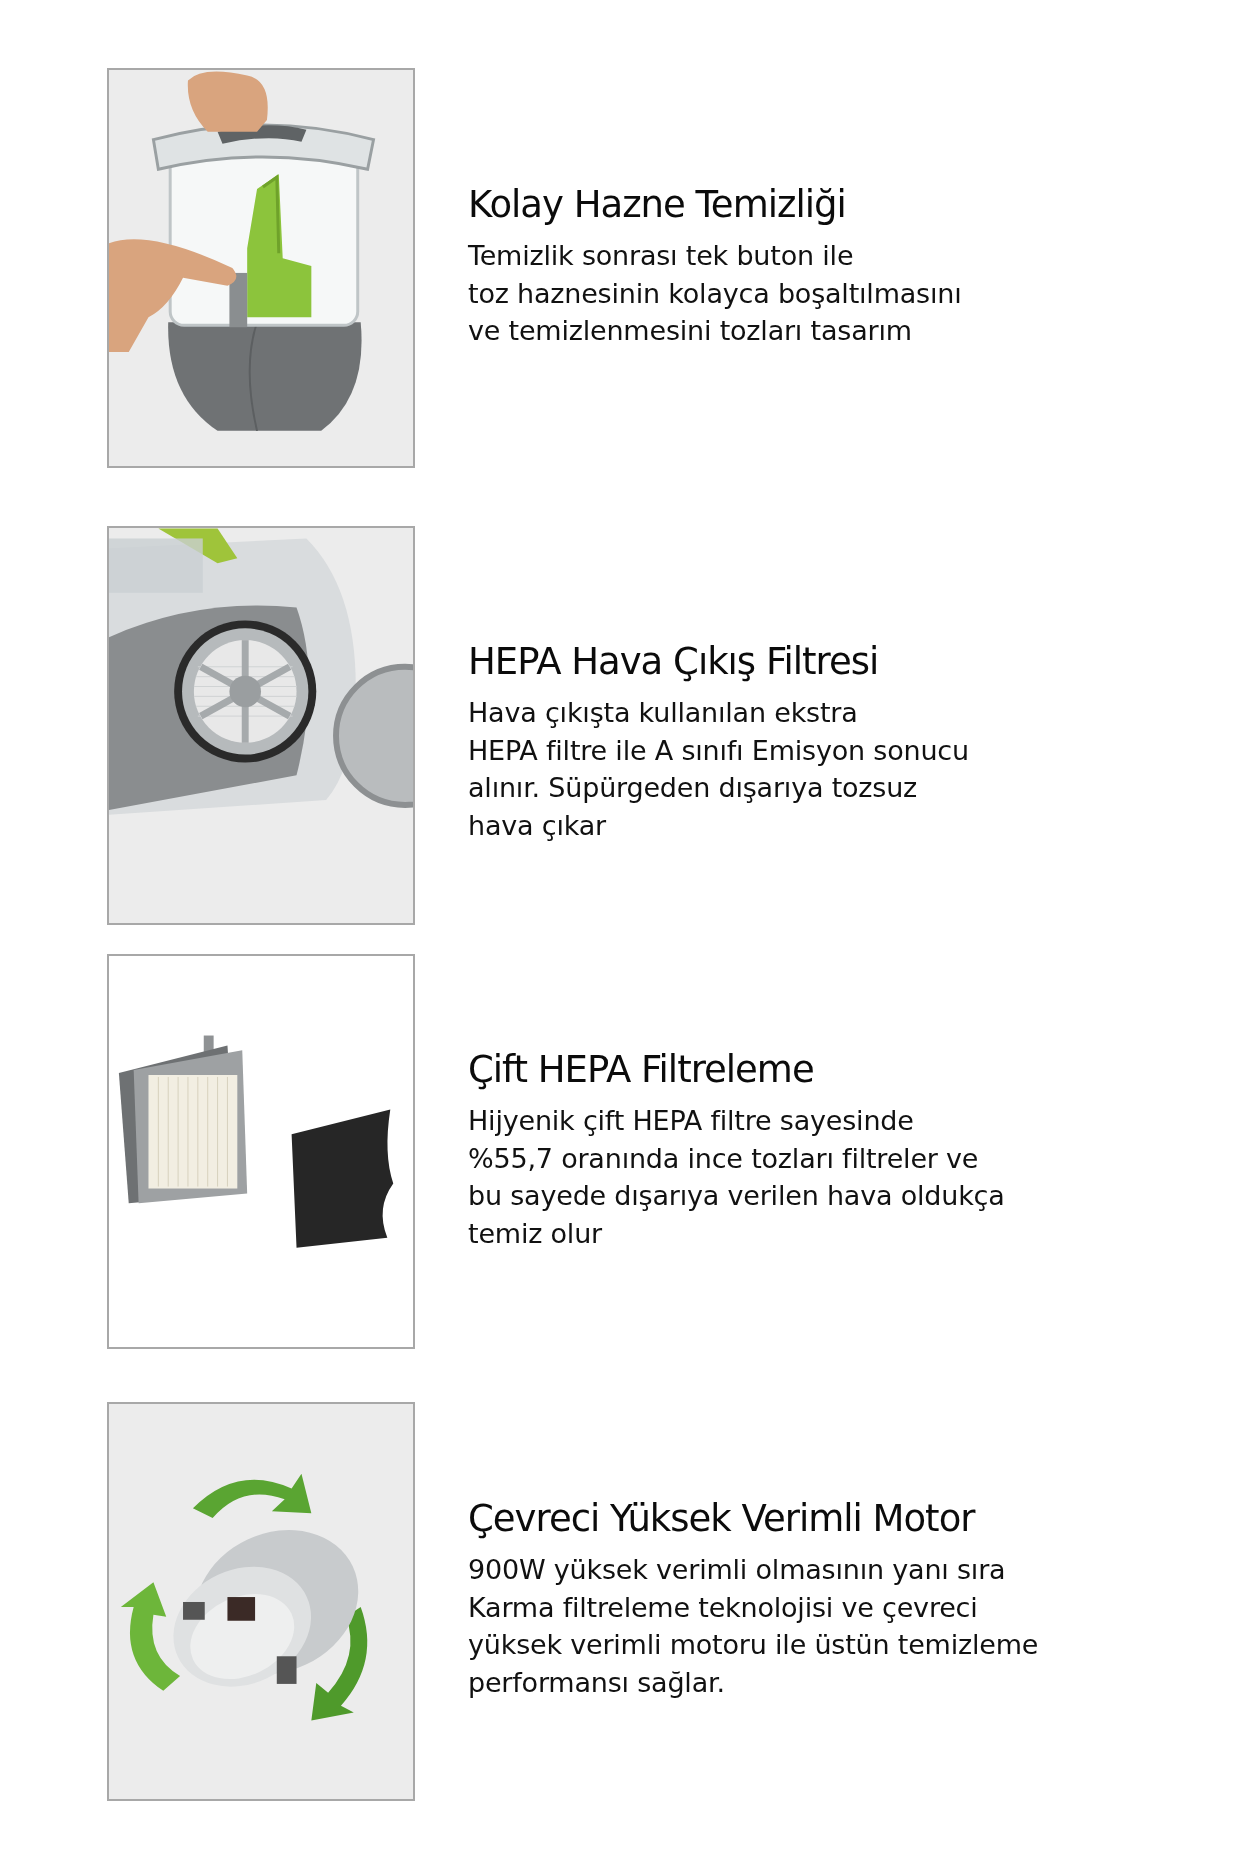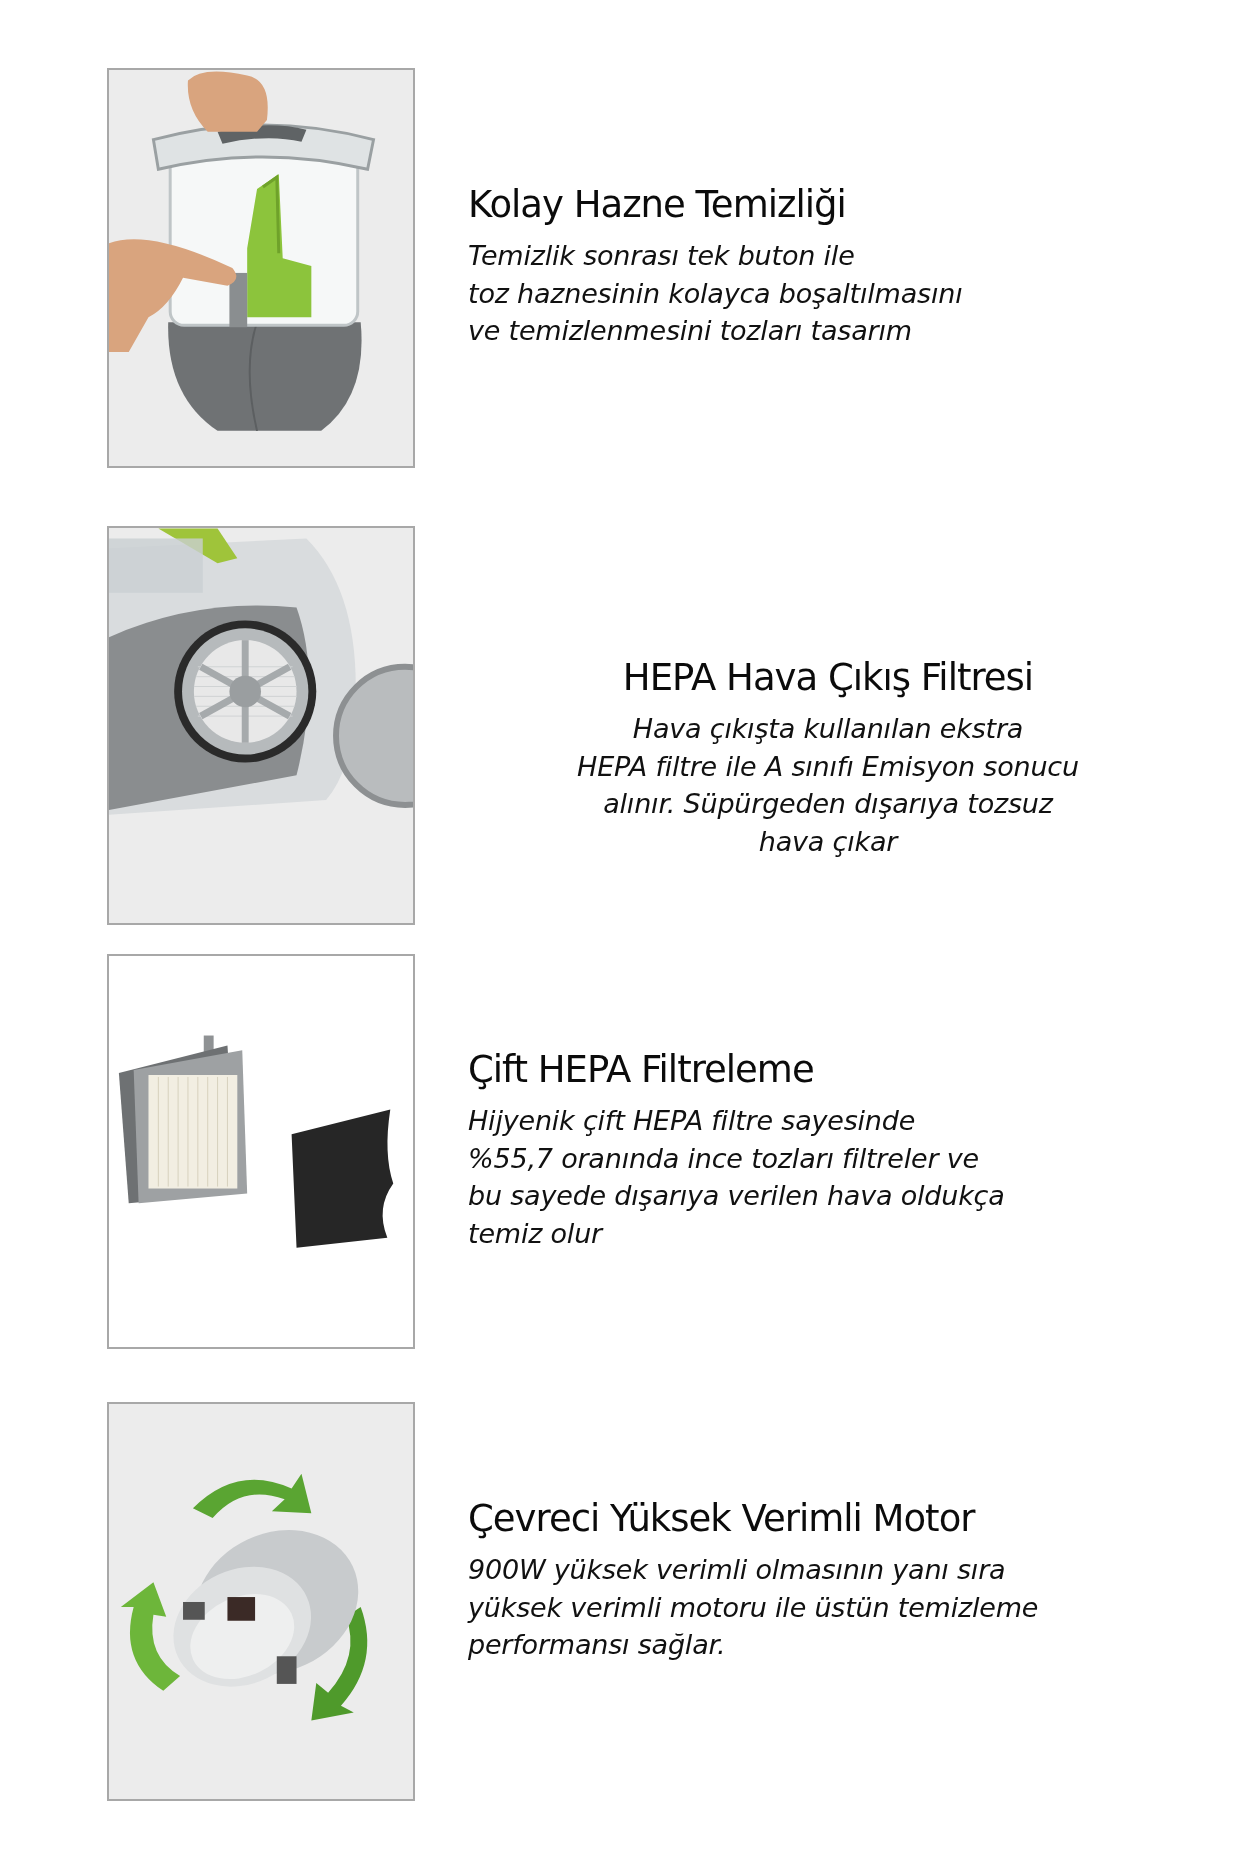--- a/index.html
+++ b/index.html
@@ -2,21 +2,21 @@
 <html><head>
 <meta charset="utf-8">
 <style>
   html,body{margin:0;padding:0;background:#ffffff;}
   body{width:1246px;height:1861px;position:relative;overflow:hidden;font-family:"DejaVu Sans","Liberation Sans",sans-serif;color:#111;}
   .panel{position:absolute;left:107px;width:308px;border:2px solid #a8a8a8;box-sizing:border-box;background:#ececec;overflow:hidden;}
   .panel.white{background:#ffffff;}
   .panel svg{position:absolute;left:0;top:0;width:100%;height:100%;}
   .feature-text{position:absolute;left:468px;width:720px;}
   .feature-title{font-weight:normal;font-size:37px;letter-spacing:-1px;line-height:44px;margin:0 0 10px 0;color:#0b0b0b;}
-  .feature-body{font-size:27px;line-height:37.5px;margin:0;color:#111;letter-spacing:-0.2px;font-style:italic;}
+  .feature-body{font-size:27px;line-height:37.5px;margin:0;color:#111;letter-spacing:-0.2px;}
   .feature-body span{display:block;white-space:nowrap;}
 </style>
 </head>
 <body>
 
 <div class="panel" style="top:68px;height:400px;">
   <svg viewBox="0 0 308 400">
     <rect width="308" height="400" fill="#ececec"></rect>
 
     <path d="M60 255 L255 255 Q262 330 215 365 L110 365 Q58 330 60 255 Z" fill="#6f7274"></path>
@@ -68,21 +68,21 @@
     <g stroke="#a6aaac" stroke-width="7">
       <line x1="138" y1="113" x2="138" y2="217"></line>
         <line x1="93" y1="140" x2="183" y2="190"></line>
       <line x1="93" y1="190" x2="183" y2="140"></line>
     </g>
     <circle cx="138" cy="165" r="16" fill="#9a9ea0"></circle>
 
     <circle cx="300" cy="210" r="70" fill="#b9bcbe" stroke="#8d9092" stroke-width="6"></circle>
   </svg>
 </div>
-<div class="feature-text" style="top:656px;text-align:center;">
+<div class="feature-text" style="top:640px;">
   <h2 class="feature-title">HEPA Hava Çıkış Filtresi</h2>
   <p class="feature-body">
     <span>Hava çıkışta kullanılan ekstra</span>
     <span>HEPA filtre ile A sınıfı Emisyon sonucu</span>
     <span>alınır. Süpürgeden dışarıya tozsuz</span>
     <span>hava çıkar</span>
   </p>
 </div>
 
 <div class="panel white" style="top:954px;height:395px;">
@@ -130,16 +130,17 @@
     <ellipse cx="135" cy="235" rx="55" ry="40" fill="#eeefef" transform="rotate(-25 135 235)"></ellipse>
     <rect x="120" y="195" width="28" height="24" fill="#3b2a26"></rect>
     <rect x="75" y="200" width="22" height="18" fill="#555"></rect>
     <rect x="170" y="255" width="20" height="28" fill="#555"></rect>
   </svg>
 </div>
 <div class="feature-text" style="top:1497px;">
   <h2 class="feature-title">Çevreci Yüksek Verimli Motor</h2>
   <p class="feature-body">
     <span>900W yüksek verimli olmasının yanı sıra</span>
+    <span>Karma filtreleme teknolojisi ve çevreci</span>
     <span>yüksek verimli motoru ile üstün temizleme</span>
     <span>performansı sağlar.</span>
   </p>
 </div>
 
 </body></html>

